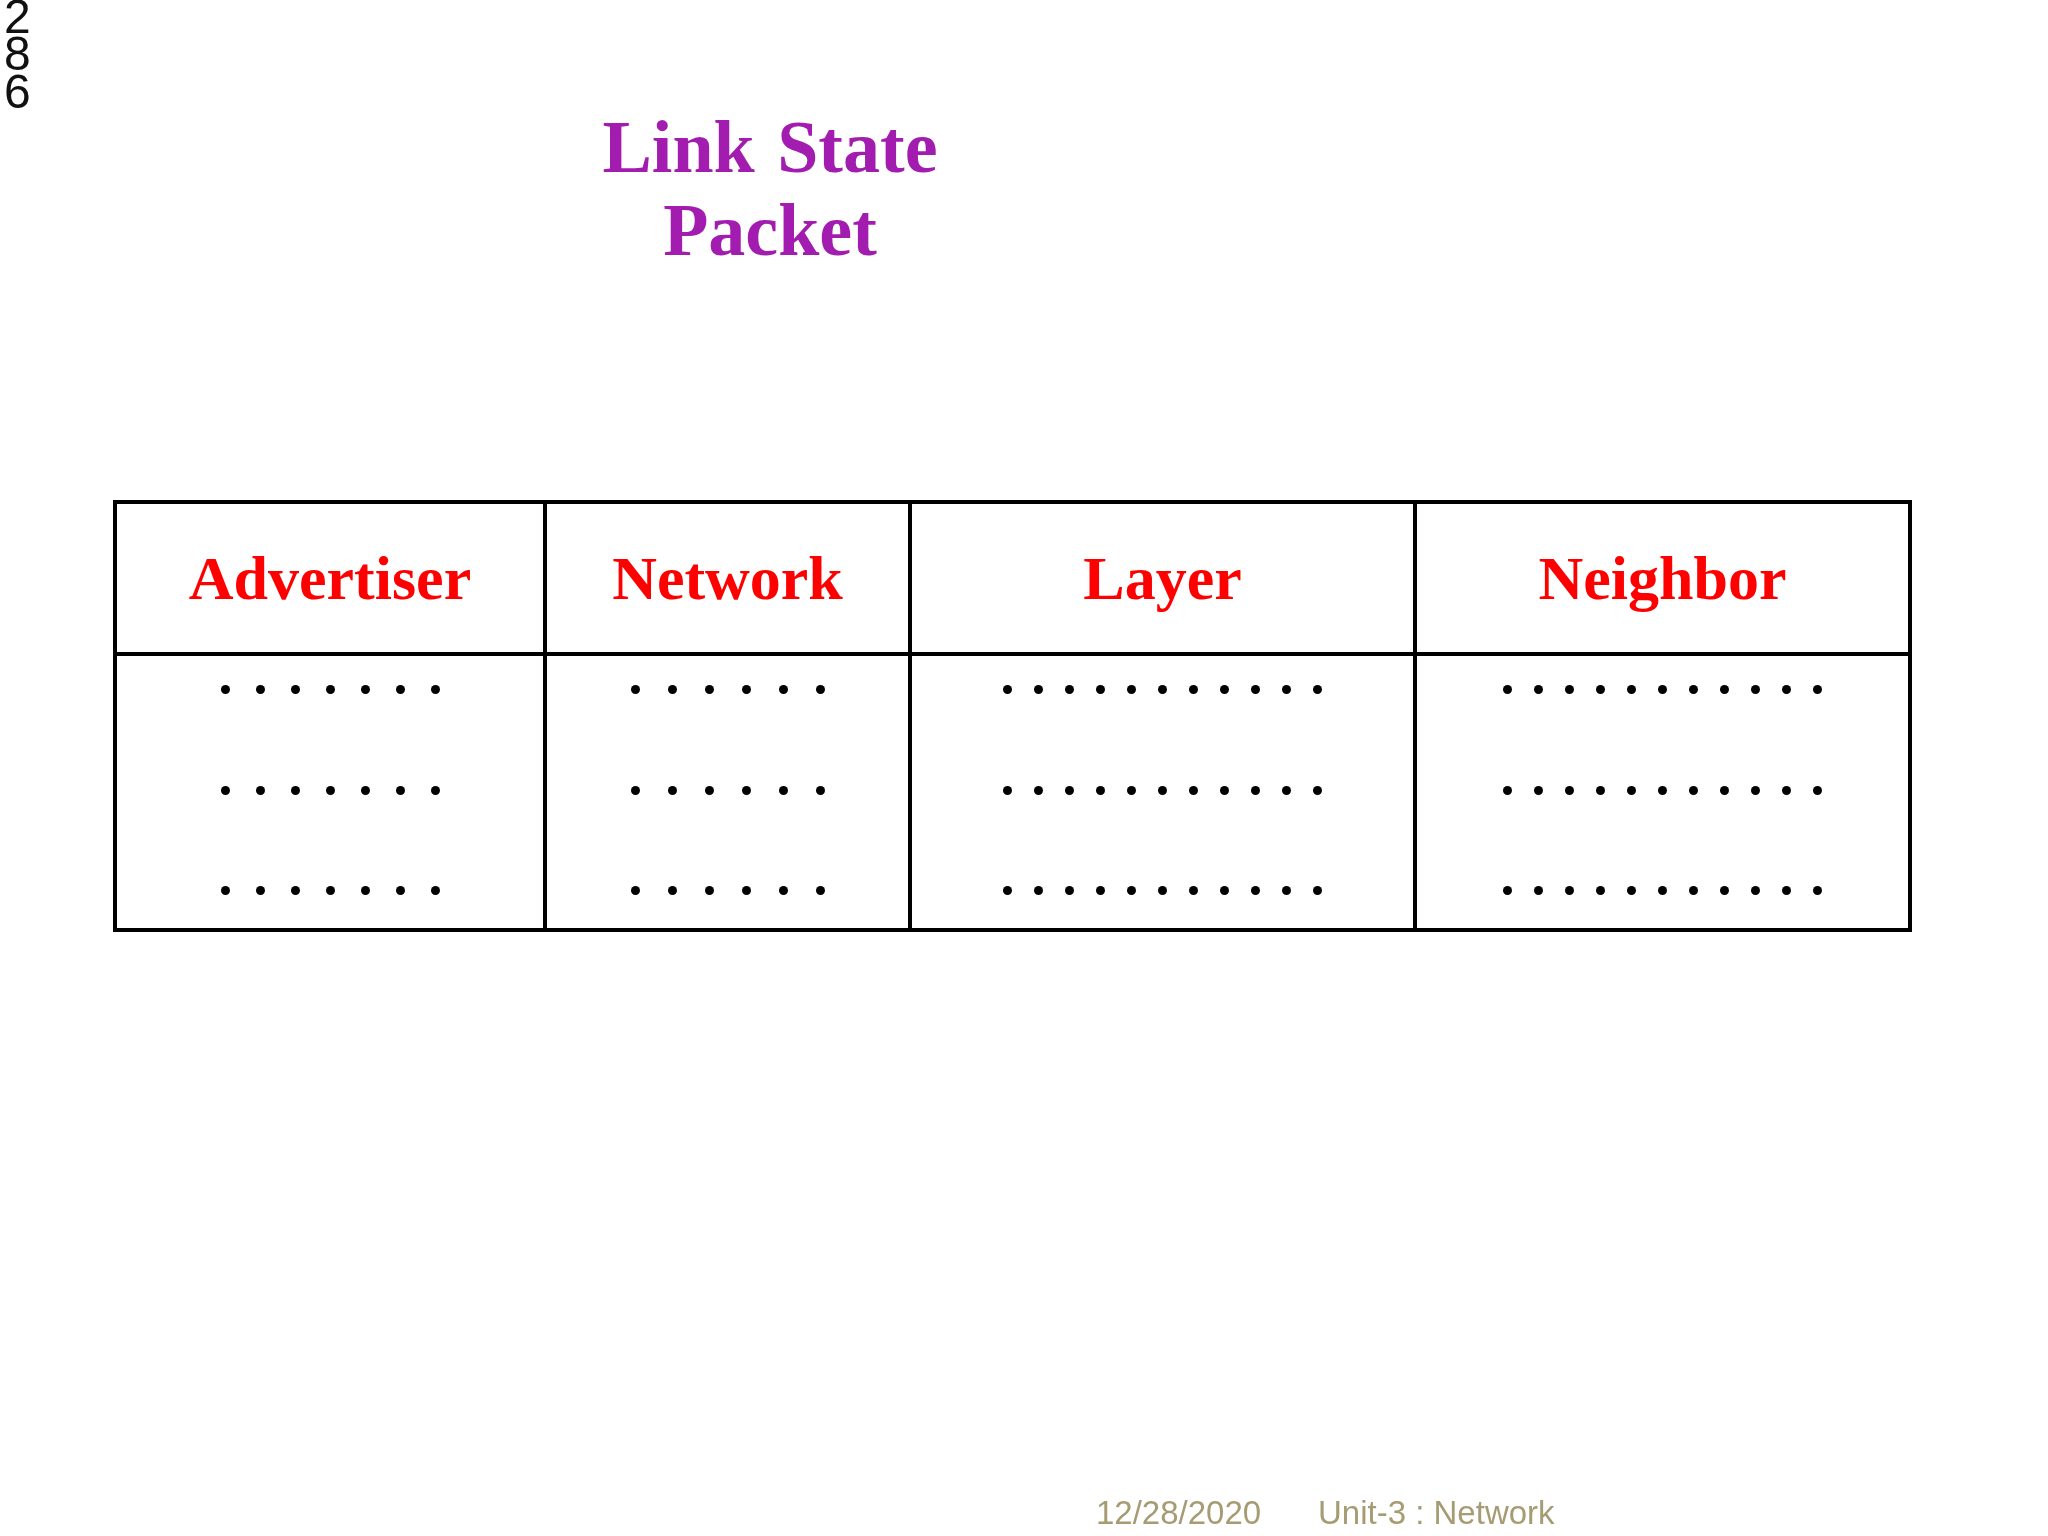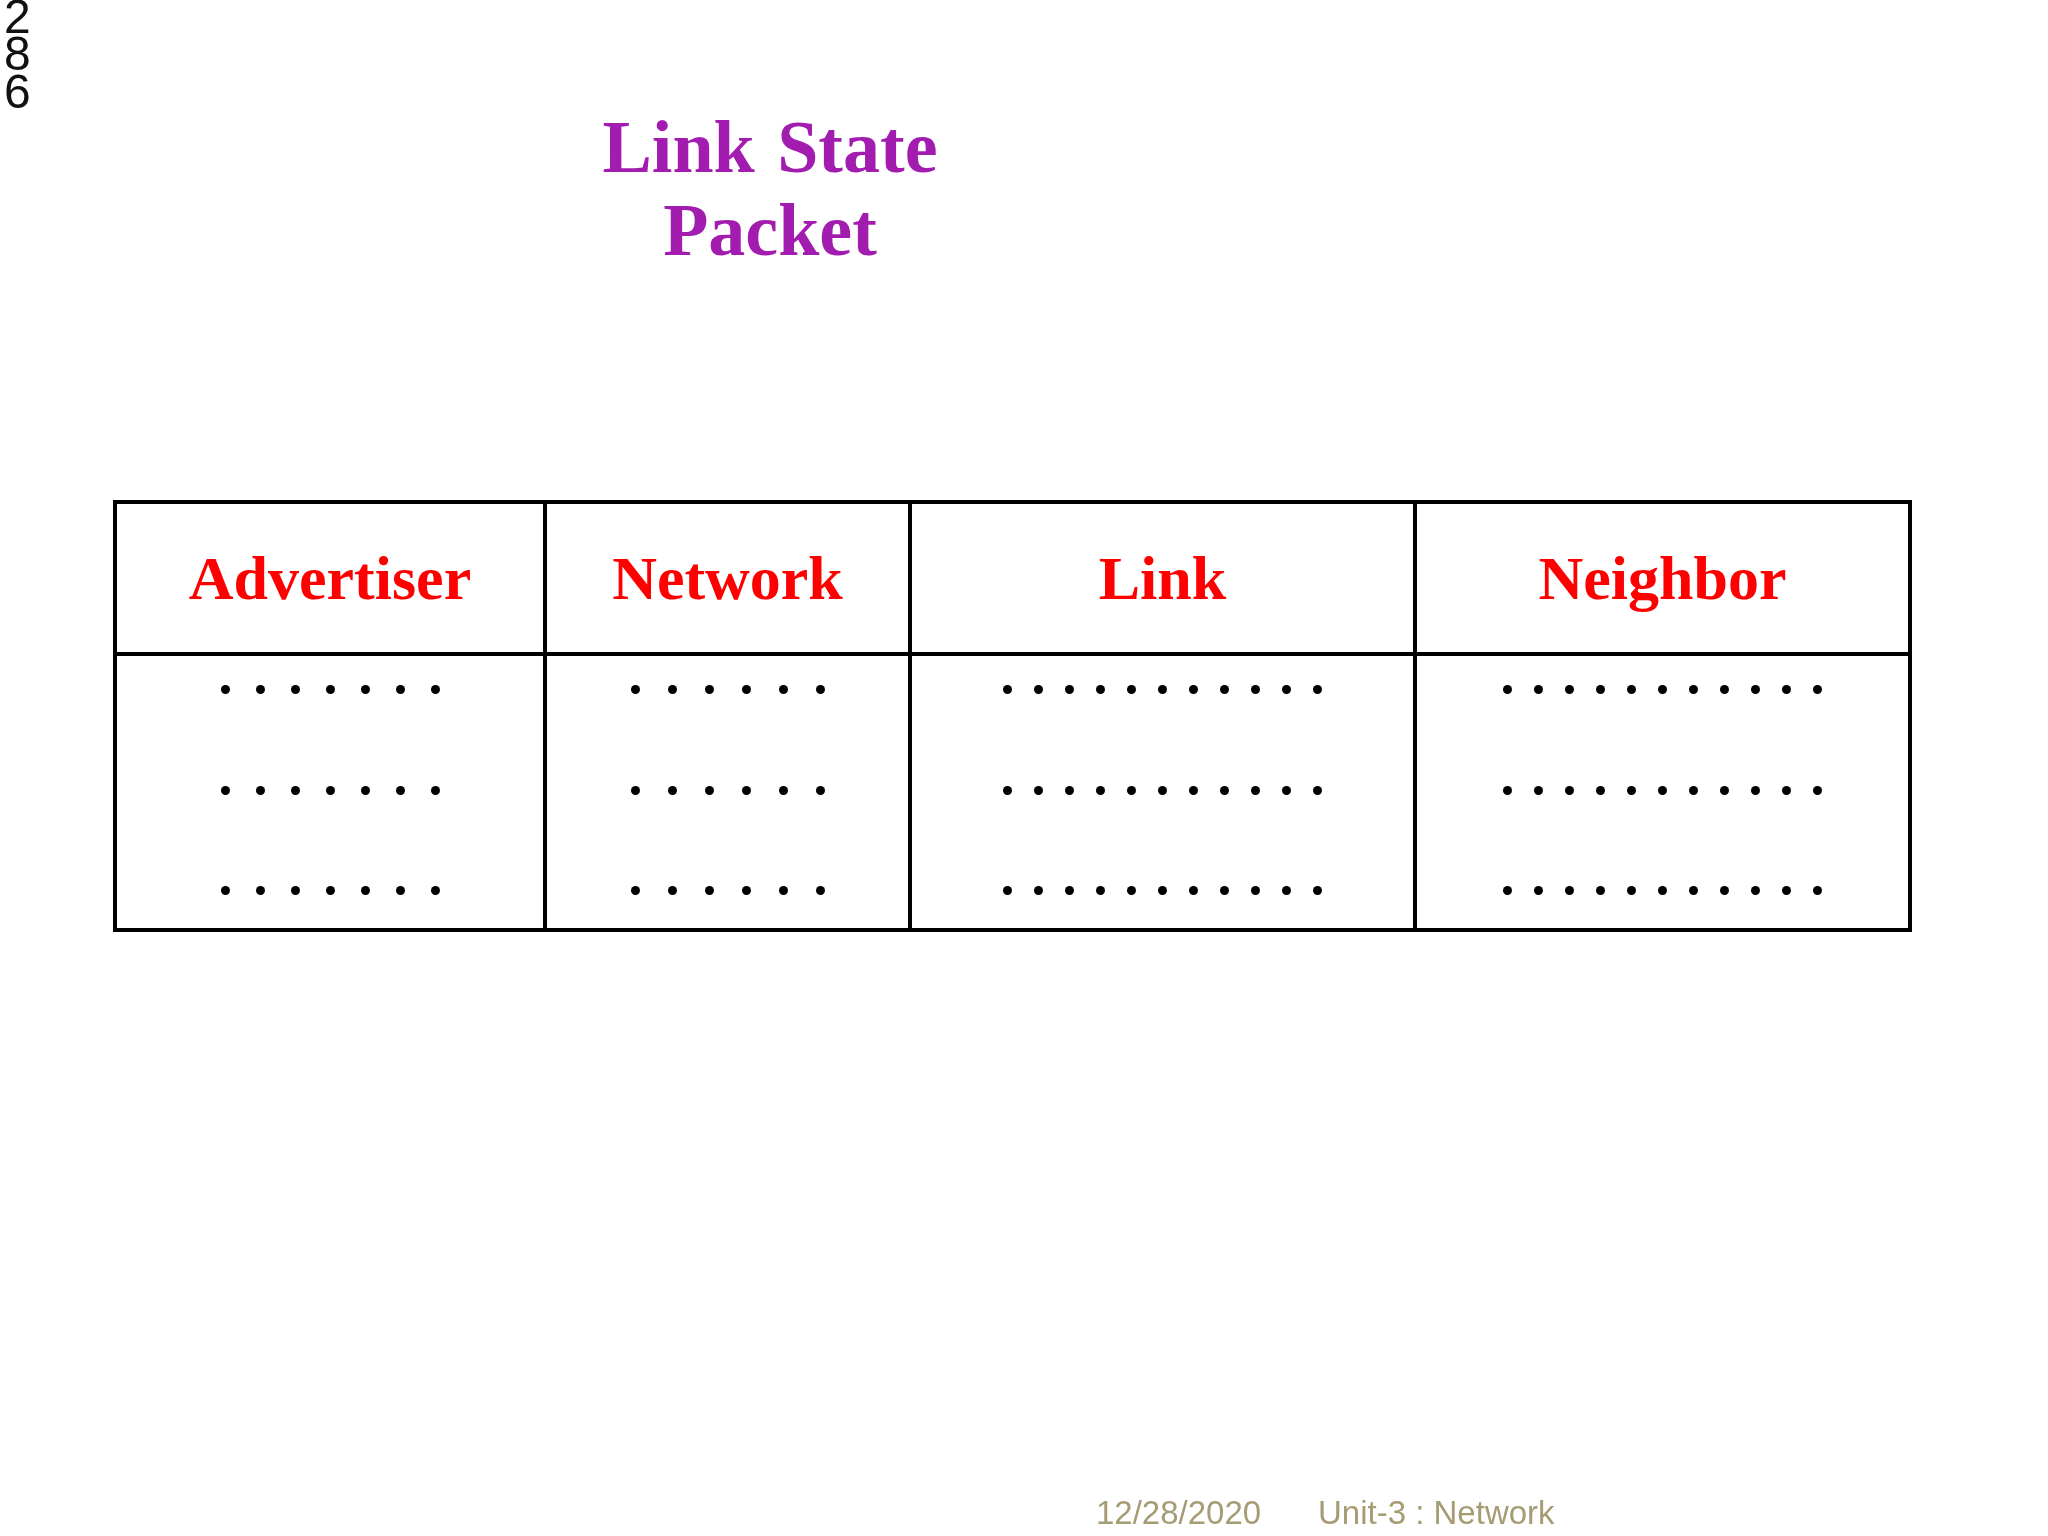--- a/index.html
+++ b/index.html
@@ -153,21 +153,21 @@
     </colgroup>
     <tbody>
       <tr>
         <td class="header-cell">
           <span class="header-text">Advertiser</span>
         </td>
         <td class="header-cell">
           <span class="header-text">Network</span>
         </td>
         <td class="header-cell">
-          <span class="header-text">Link</span>
+          <span class="header-text">Layer</span>
         </td>
         <td class="header-cell">
           <span class="header-text">Neighbor</span>
         </td>
       </tr>
       <tr>
         <td class="body-cell">
           <div class="dot-stack dot-gap-wide">
               <div class="dot-row">
                 <span class="dot"></span>

